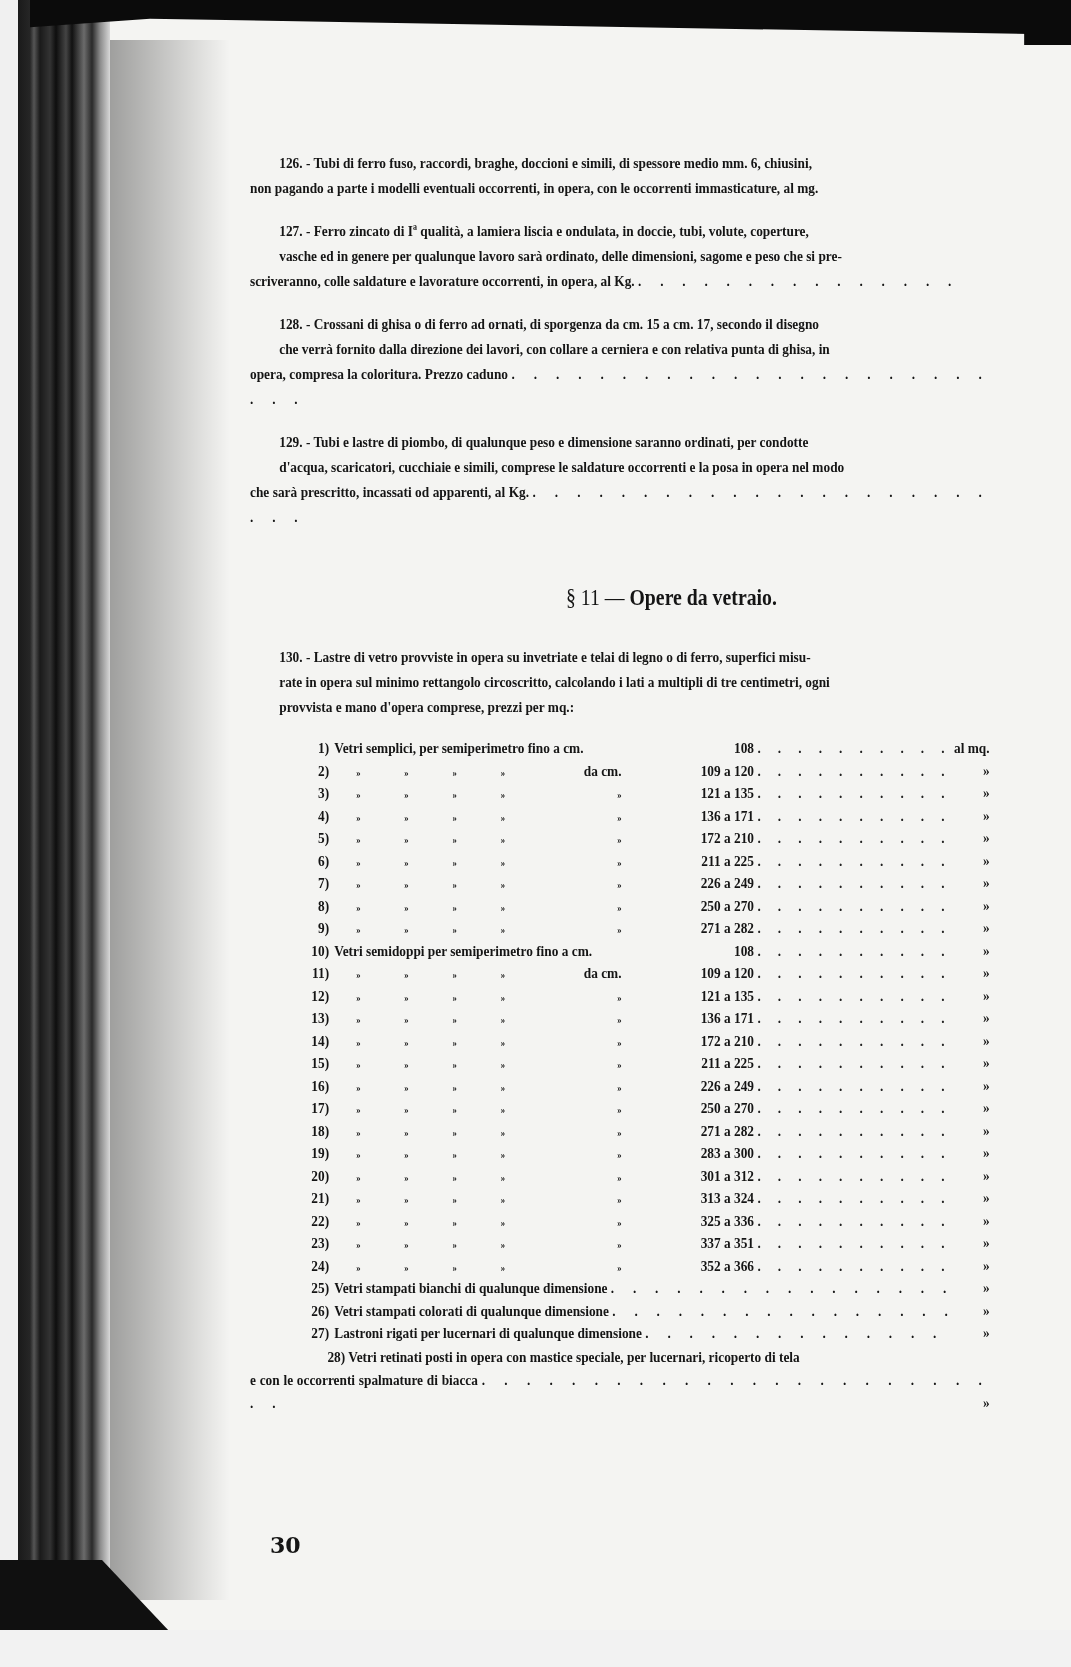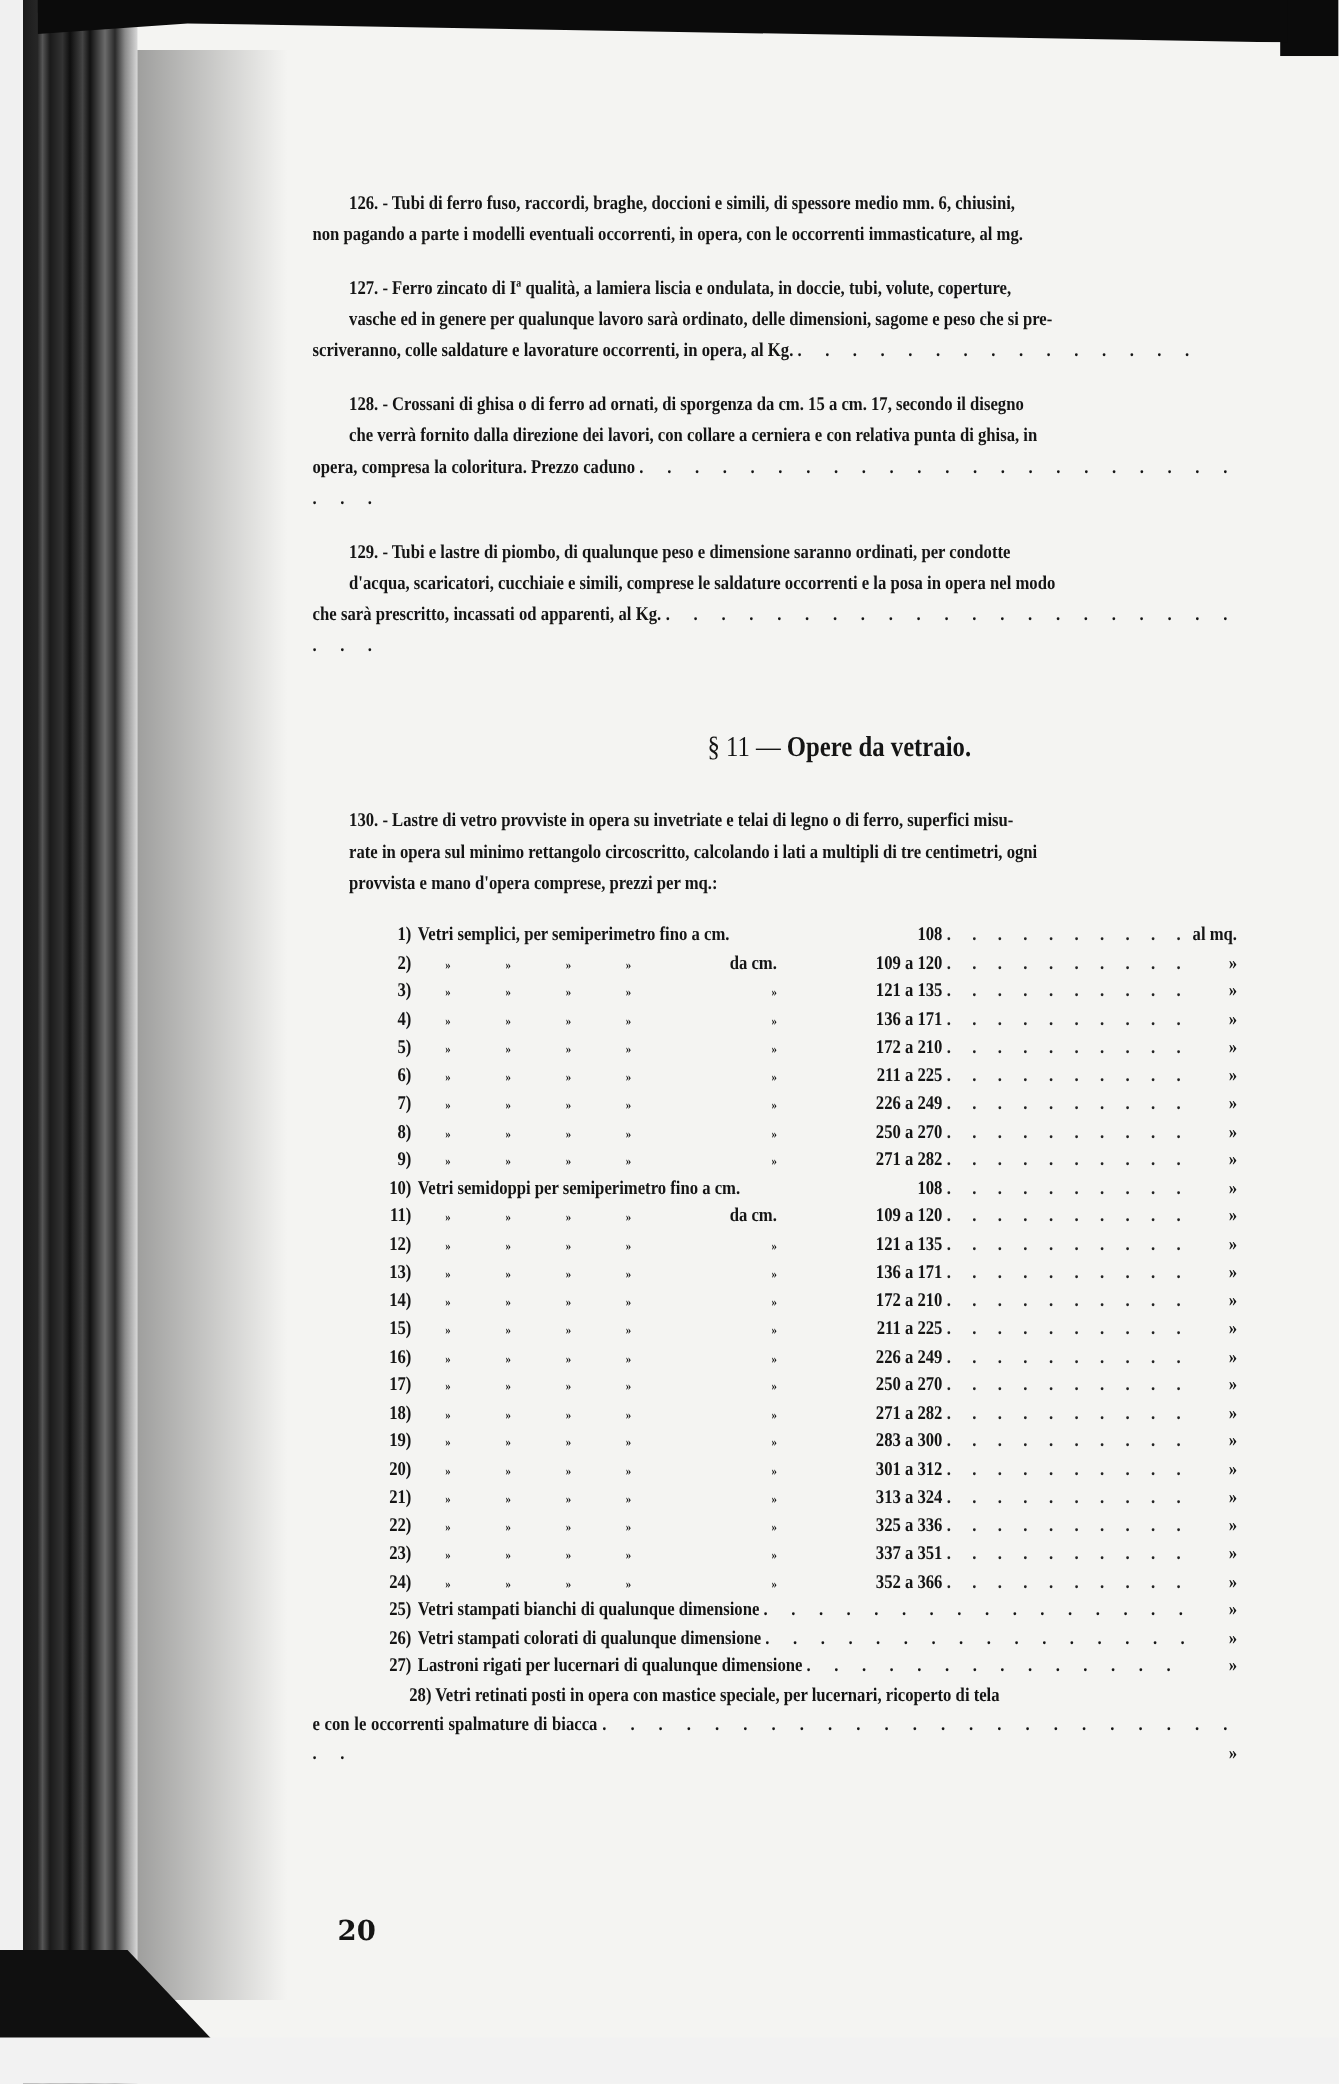--- a/index.html
+++ b/index.html
@@ -303,13 +303,13 @@
     </div>
 
   <p class="para" style="margin-top:0;text-indent:90px;line-height:23px">
     <span class="line">28) Vetri retinati posti in opera con mastice speciale, per lucernari, ricoperto di tela</span>
     <span>e con le occorrenti spalmature di biacca</span>
     <span class="leader">. . . . . . . . . . . . . . . . . . . . . . . . .</span>
     <span style="float:right">»</span>
   </p>
 </div>
 
-<div class="page-number">20</div>
+<div class="page-number">30</div>
 
 </body></html>

